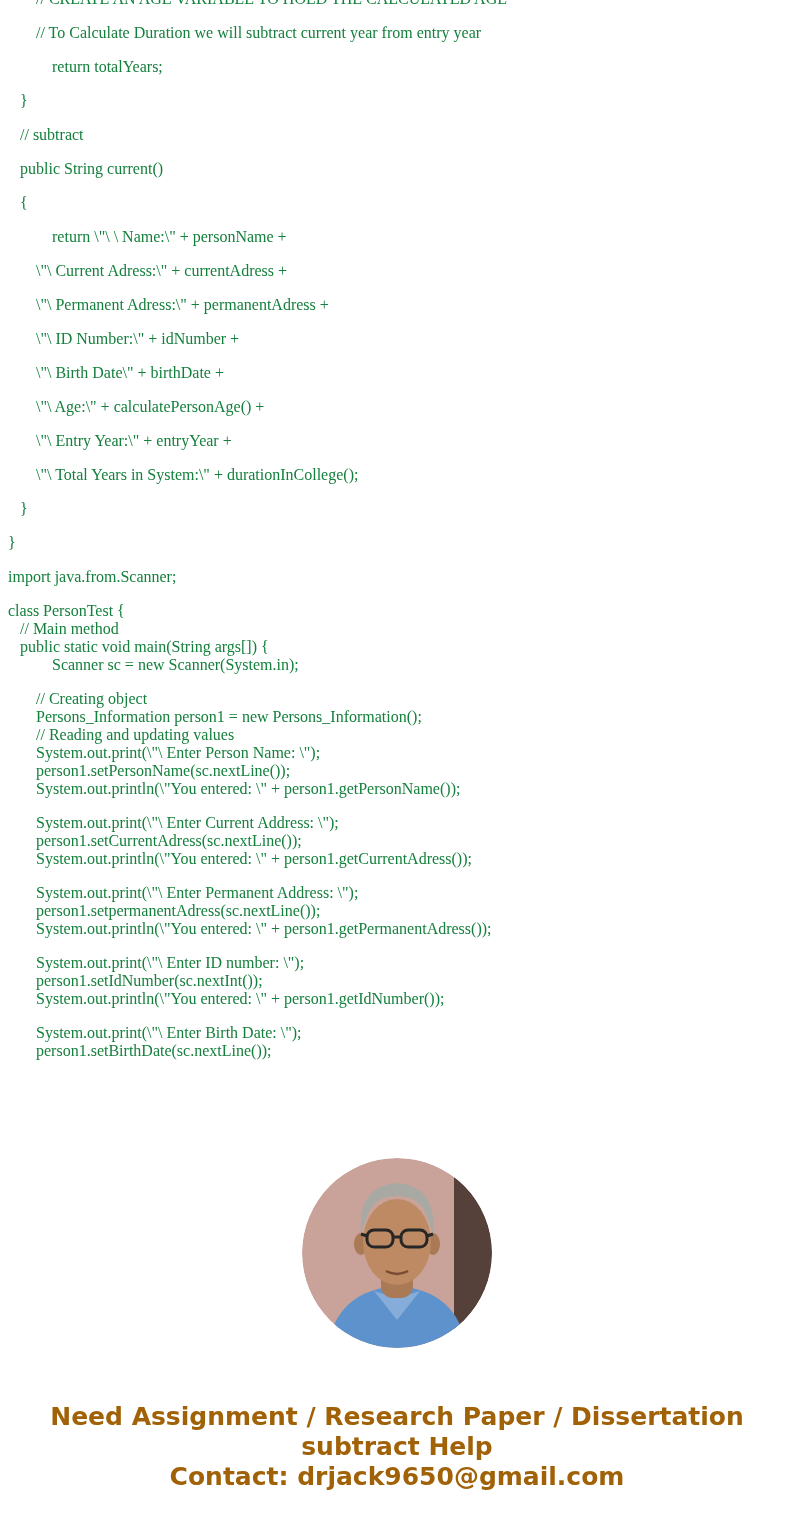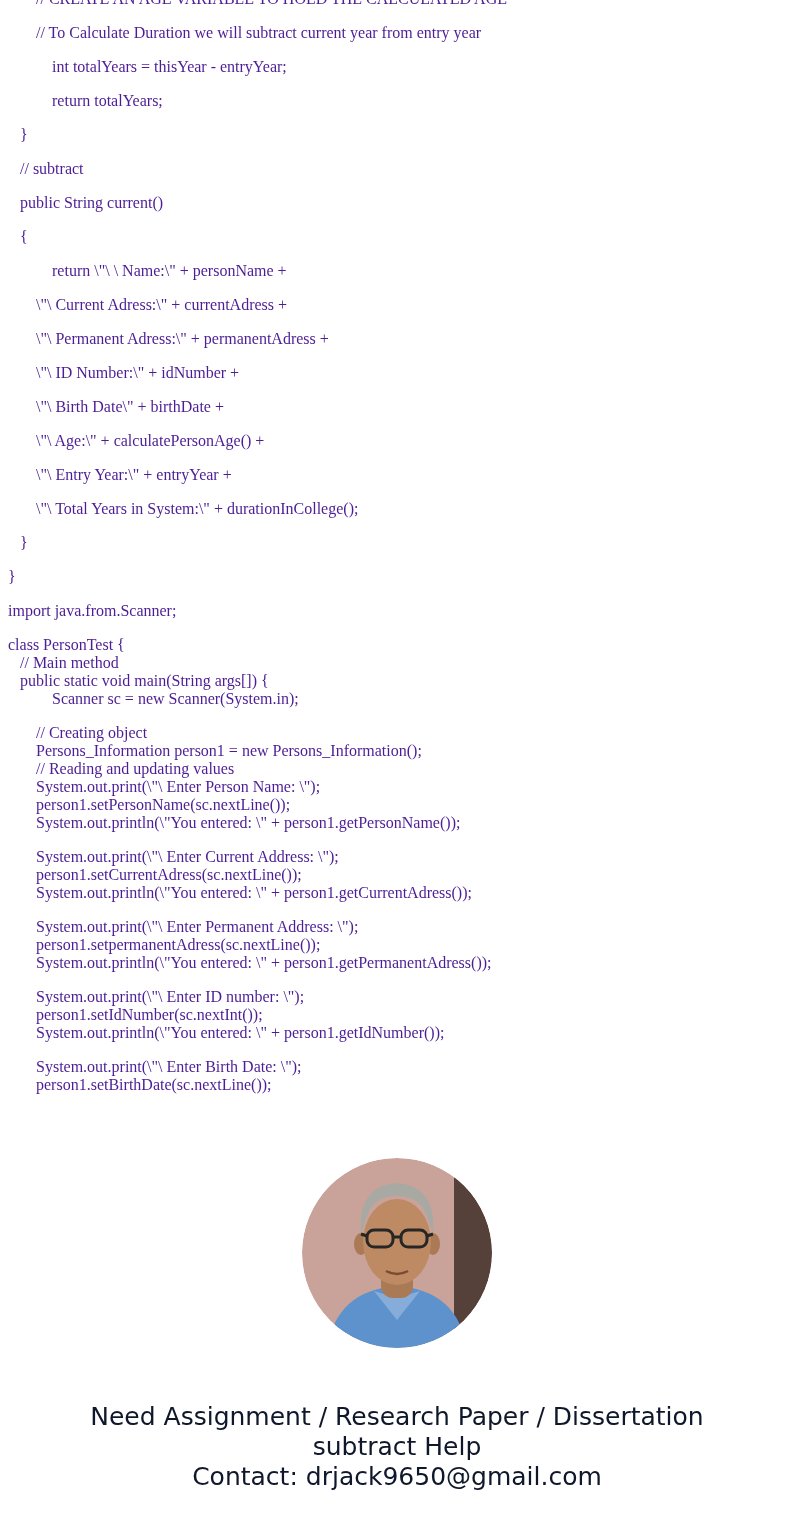--- a/index.html
+++ b/index.html
@@ -17,48 +17,47 @@
     padding-left: 8px;
     padding-right: 8px;
   }
   .code-inner { margin-top: -26px; }
   .code-inner p {
     font-family: "Liberation Serif", serif;
     font-size: 16px;
     line-height: 18px;
     margin: 16px 0;
     white-space: pre-wrap;
-    color: #4c1d95;
+    color: #15803d;
   }
   .avatar-row {
     margin-top: 30px;
     display: flex;
     justify-content: center;
   }
   .avatar-row svg { display: block; border-radius: 50%; }
   .footer {
     margin-top: 54px;
     text-align: center;
     font-family: "DejaVu Sans", sans-serif;
-    font-weight: normal;
+    font-weight: bold;
     font-size: 25px;
     line-height: 30px;
-    color: #0f172a;
+    color: #a16207;
   }
 </style>
 </head>
 <body>
 
 <div class="page">
 
   <div class="code-viewport">
     <div class="code-inner" id="code-listing">
         <p>       // CREATE AN AGE VARIABLE TO HOLD THE CALCULATED AGE</p>
         <p>       // To Calculate Duration we will subtract current year from entry year</p>
-        <p>           int totalYears = thisYear - entryYear;</p>
         <p>           return totalYears;</p>
         <p>   }</p>
         <p>   // subtract</p>
         <p>   public String current()</p>
         <p>   {</p>
         <p>           return \"\ \ Name:\" + personName +</p>
         <p>       \"\ Current Adress:\" + currentAdress +</p>
         <p>       \"\ Permanent Adress:\" + permanentAdress +</p>
         <p>       \"\ ID Number:\" + idNumber +</p>
         <p>       \"\ Birth Date\" + birthDate +</p>

